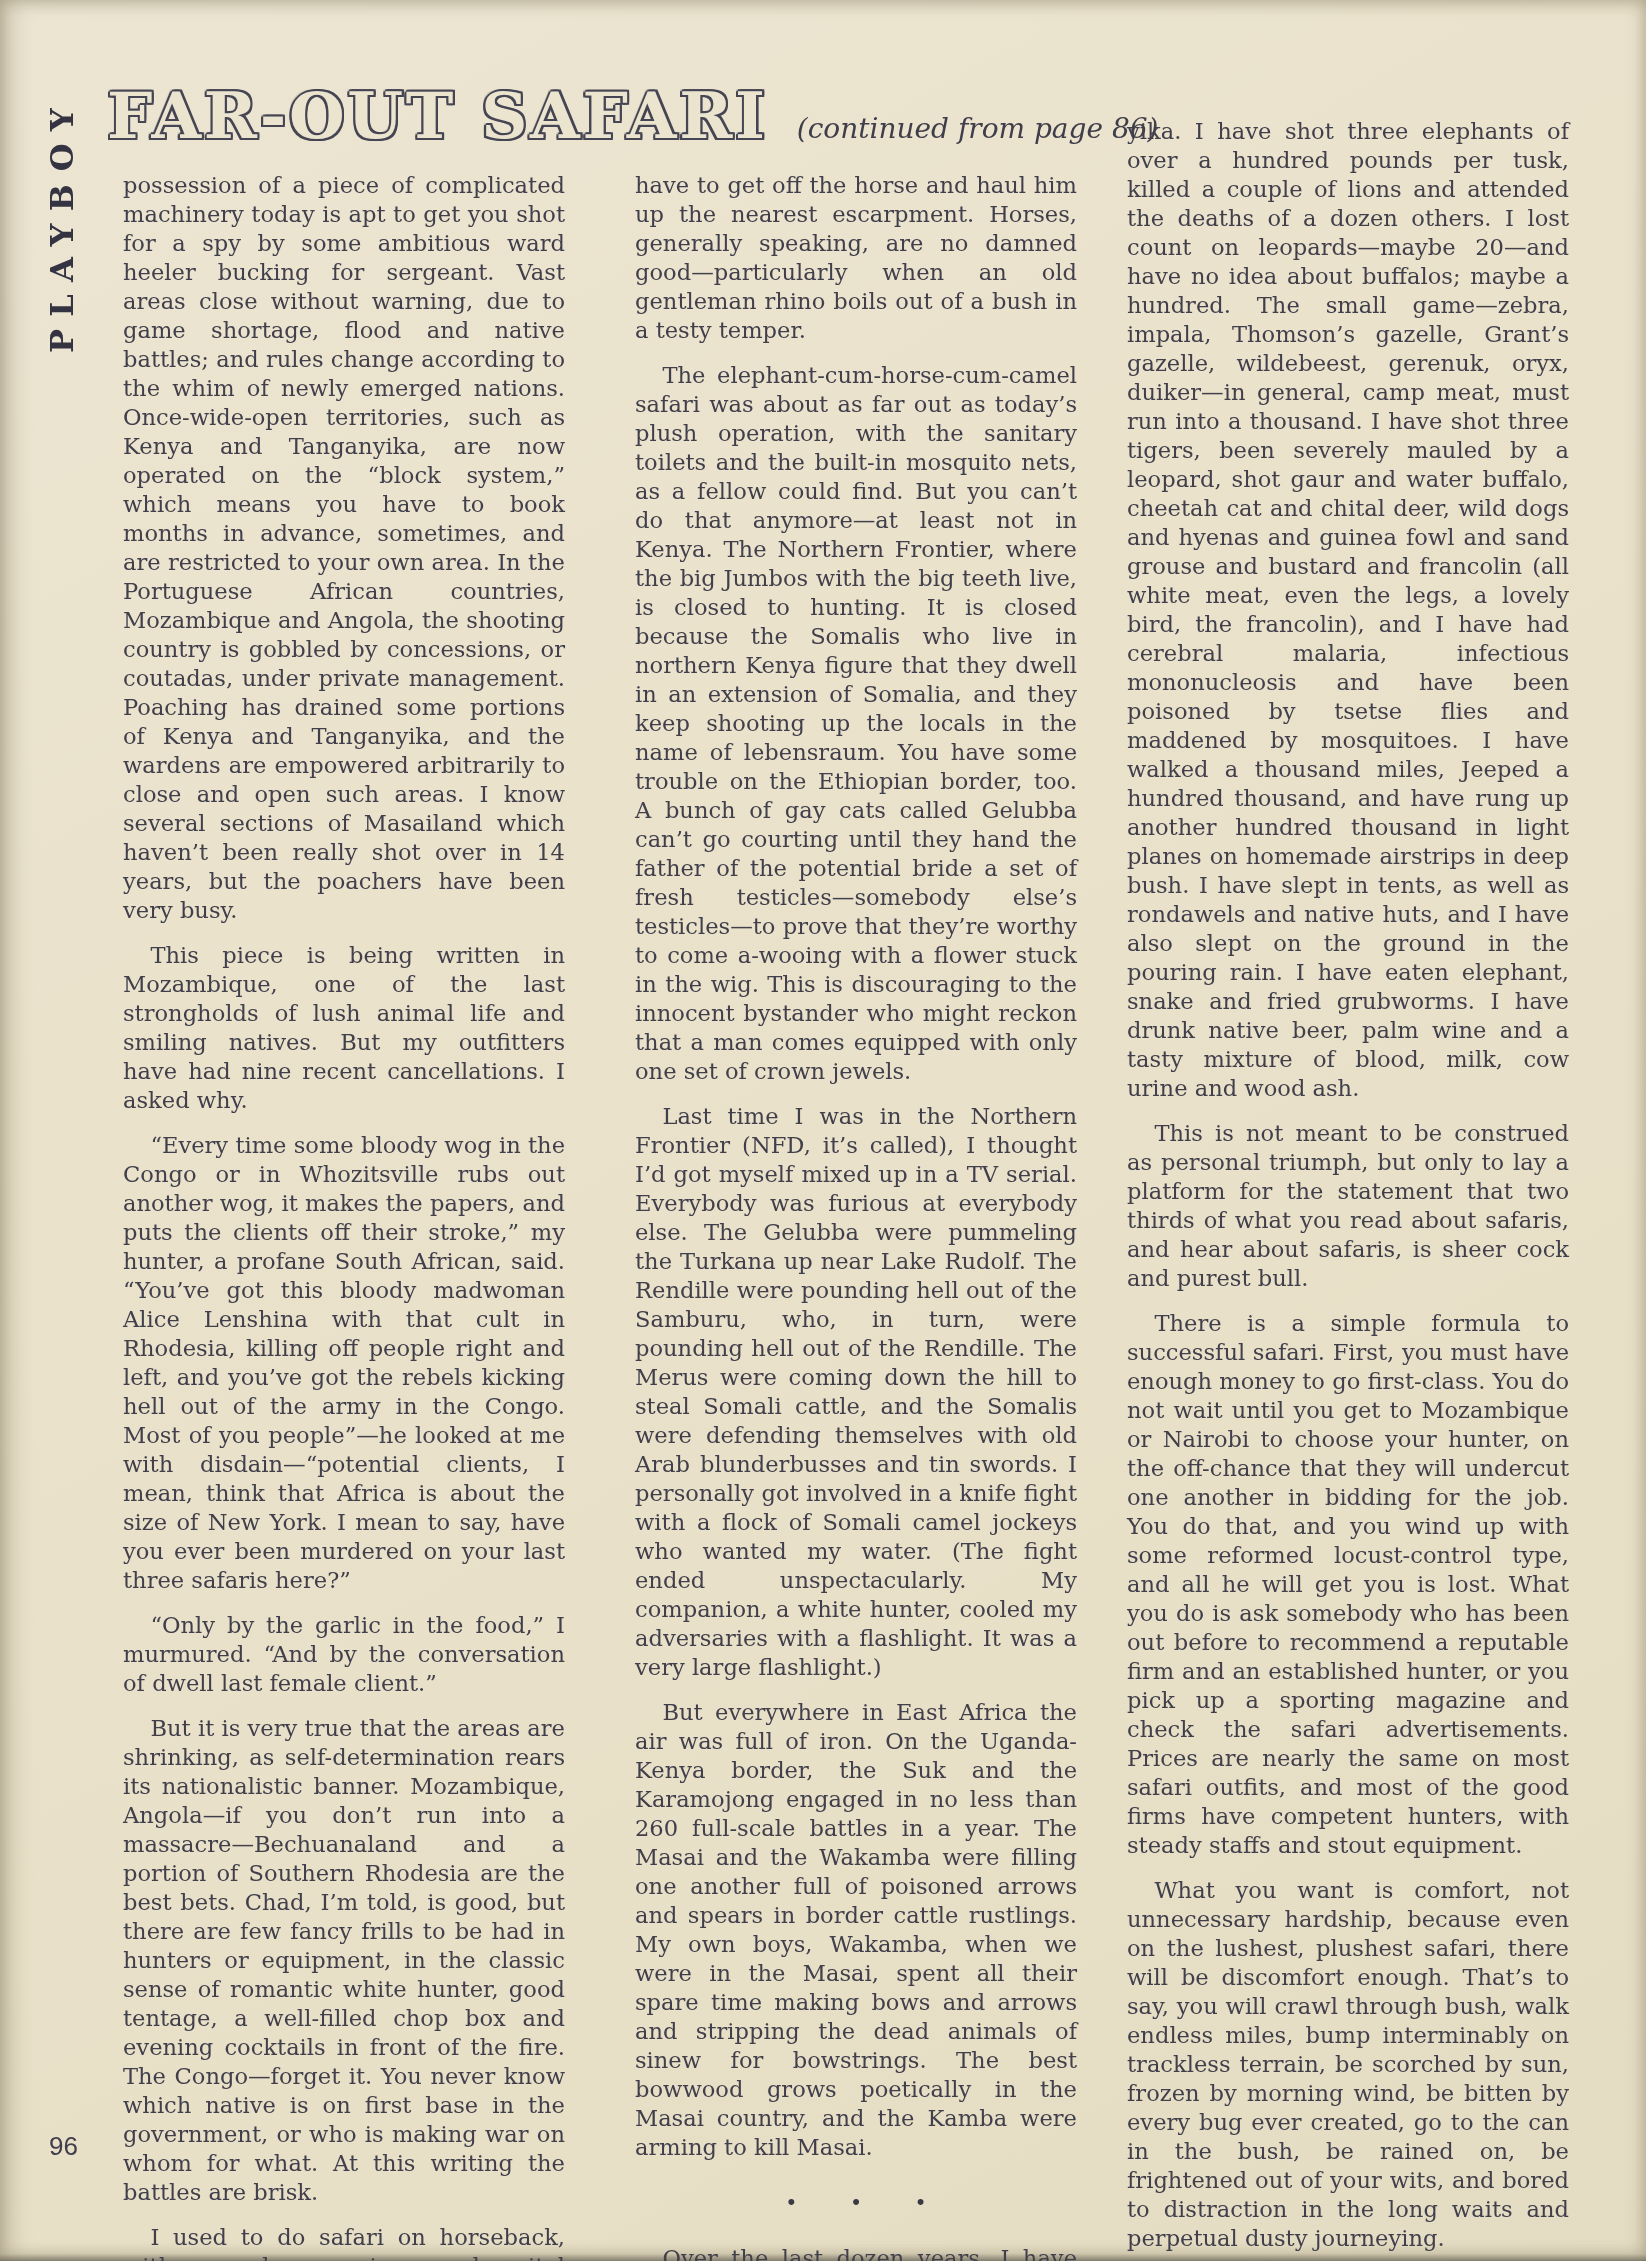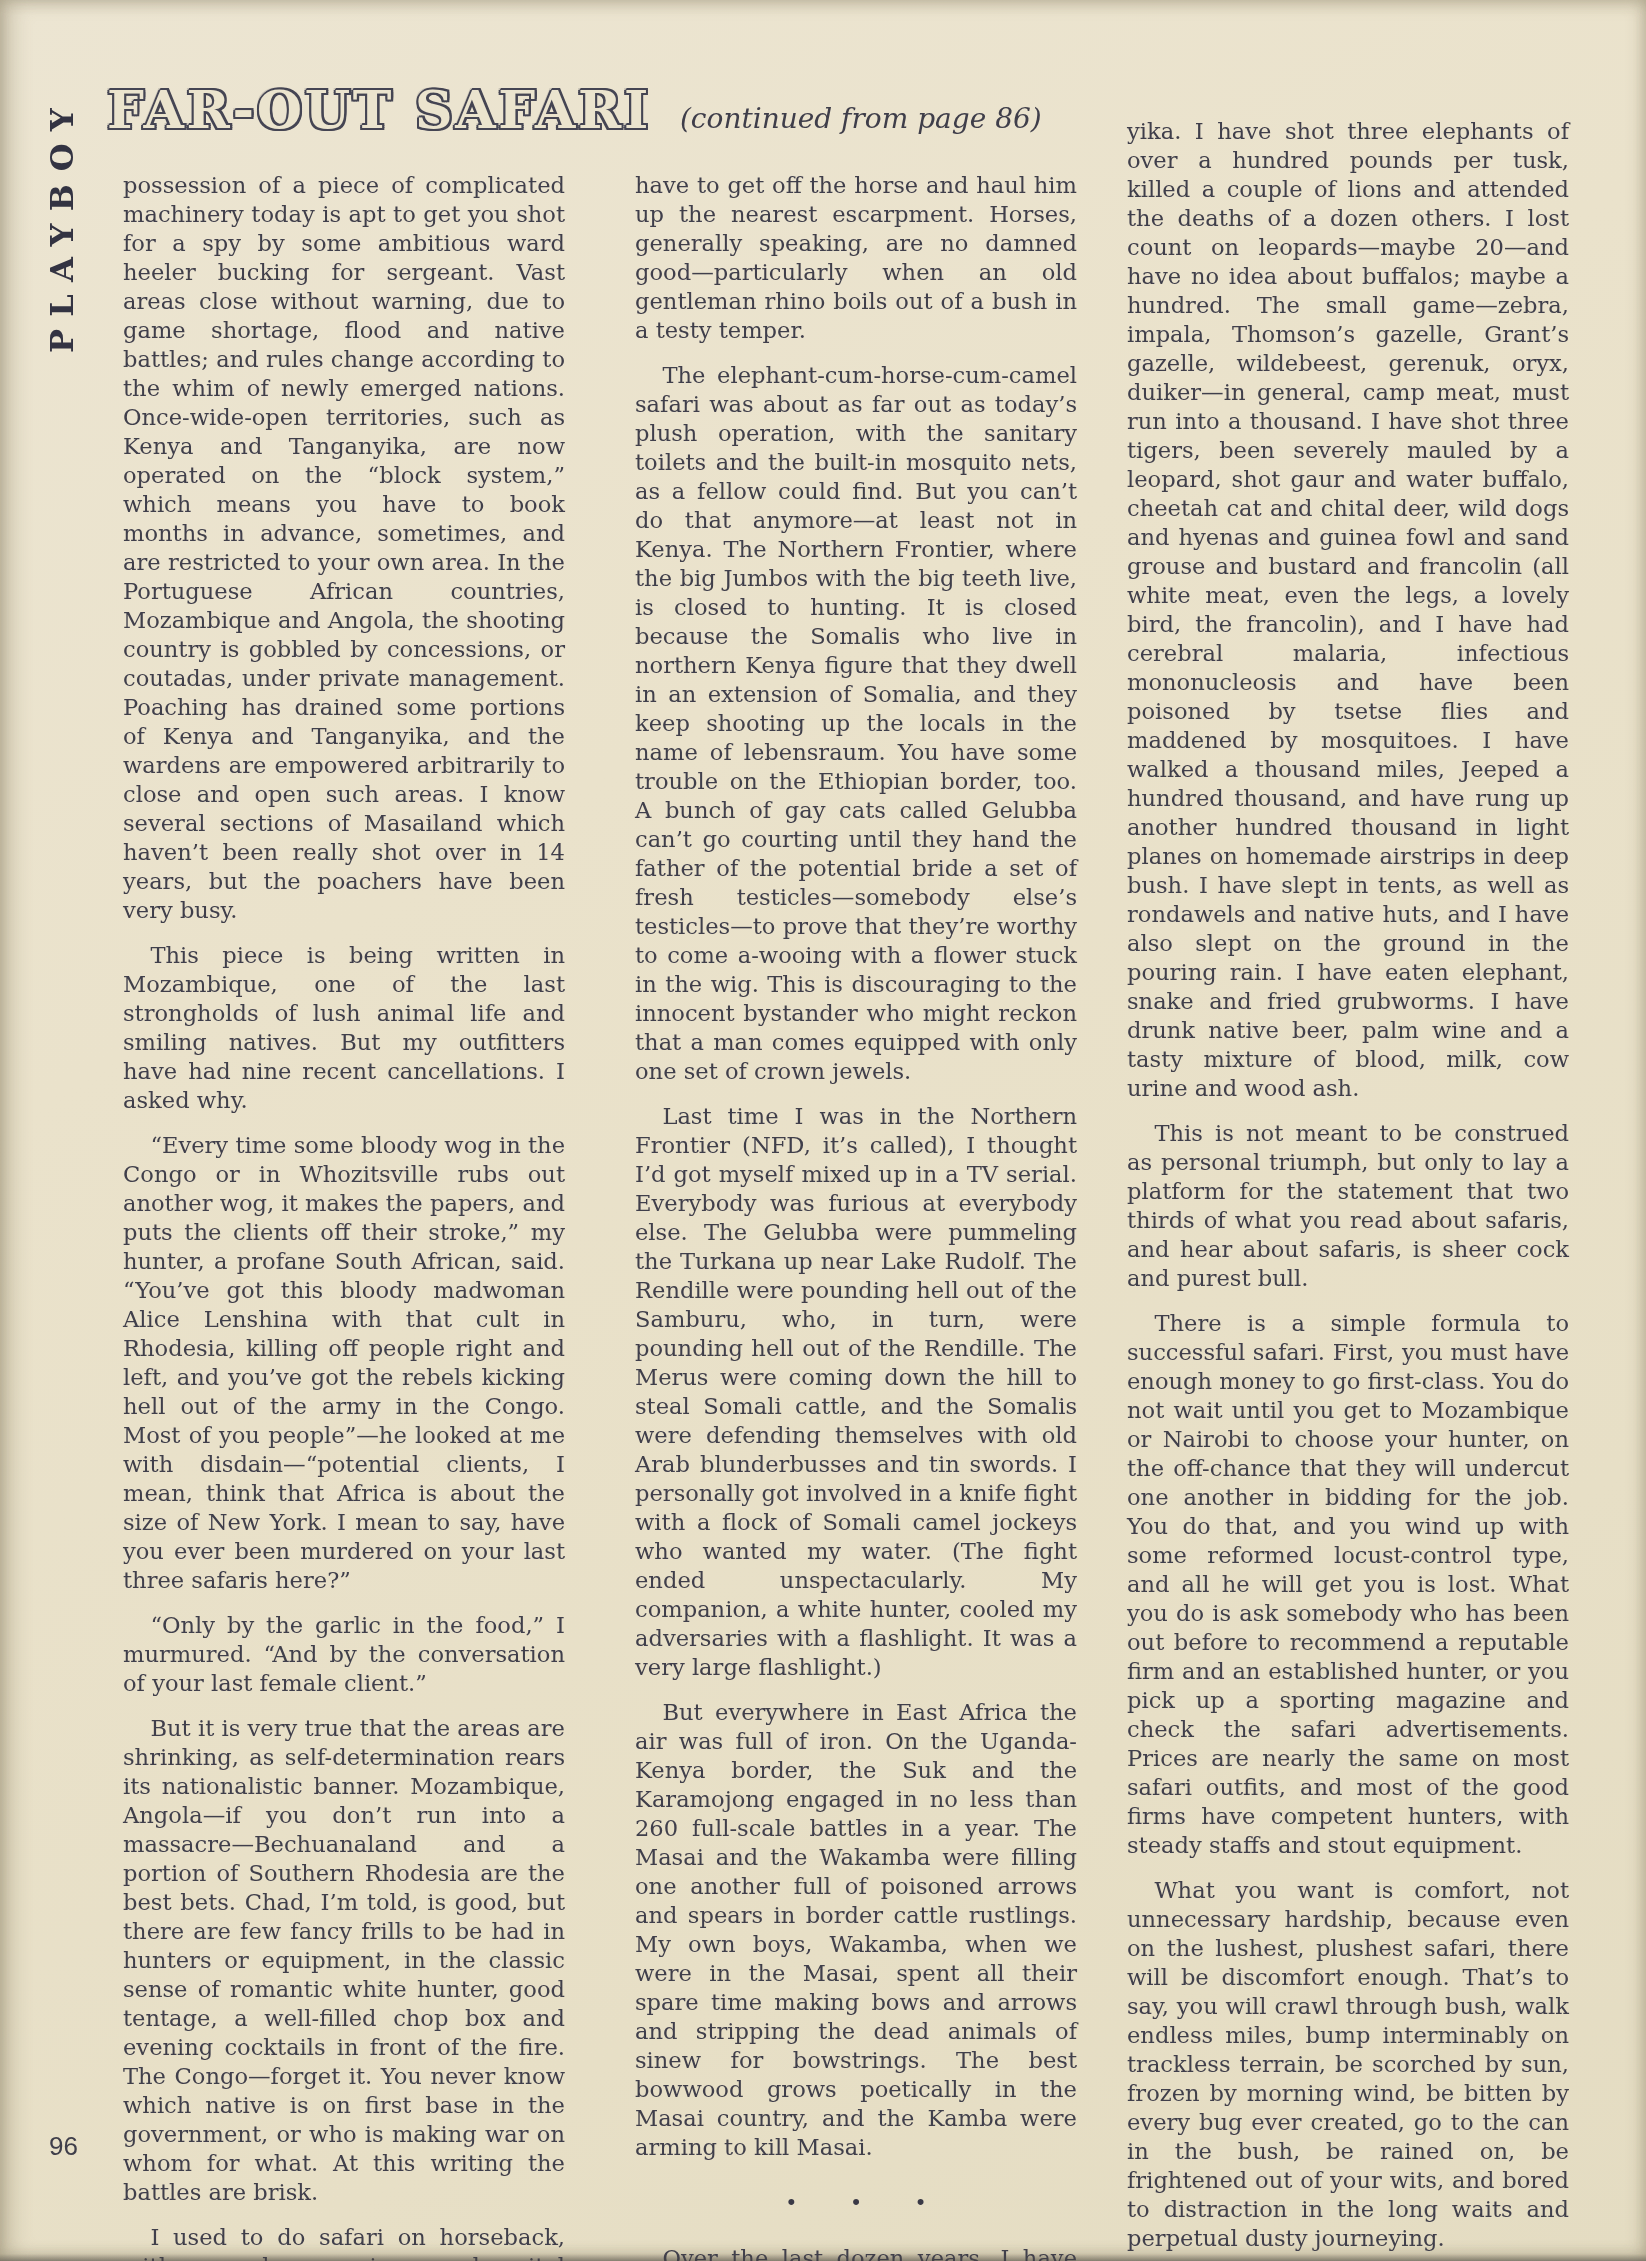--- a/index.html
+++ b/index.html
@@ -23,21 +23,21 @@
     writing-mode:vertical-rl;transform:rotate(180deg);
     font-family:"DejaVu Serif", serif;font-weight:bold;
     font-size:32px;letter-spacing:12.3px;color:#333342;
   }
   .title-row{
     position:absolute;left:107px;top:84px;width:987px;
     white-space:nowrap;
   }
   .title{
     font-family:"DejaVu Serif", serif;font-weight:bold;
-    font-size:52px;letter-spacing:2.7px;line-height:1;
+    font-size:64px;letter-spacing:2.7px;line-height:1;
     color:#ebe4ce;
     text-shadow:-2.1px -2.1px 0 #45455333, 2.1px -2.1px 0 #454553,
                 -2.1px 2.1px 0 #454553, 2.1px 2.1px 0 #454553,
                 -2.1px 0 0 #454553, 2.1px 0 0 #454553,
                 0 -2.1px 0 #454553, 0 2.1px 0 #454553,
                 -0.7px -0.7px 0 #454553, 0.7px 0.7px 0 #454553;
   }
   .continued-from{
     font-family:"DejaVu Serif", serif;font-style:italic;
     font-size:28px;color:#3f3e4a;margin-left:29px;
@@ -77,21 +77,21 @@
   <div class="spine">PLAYBOY</div>
 
   <div class="title-row">
     <span class="title">FAR-OUT SAFARI</span><span class="continued-from">(continued from page 86)</span>
   </div>
 
   <div class="col col1">
     <p>possession of a piece of complicated machinery today is apt to get you shot for a spy by some ambitious ward heeler bucking for sergeant. Vast areas close without warning, due to game shortage, flood and native battles; and rules change according to the whim of newly emerged nations. Once-wide-open territories, such as Kenya and Tanganyika, are now operated on the “block system,” which means you have to book months in advance, sometimes, and are restricted to your own area. In the Portuguese African countries, Mozambique and Angola, the shooting country is gobbled by concessions, or coutadas, under private management. Poaching has drained some portions of Kenya and Tanganyika, and the wardens are empowered arbitrarily to close and open such areas. I know several sections of Masailand which haven’t been really shot over in 14 years, but the poachers have been very busy.</p>
     <p class="indent">This piece is being written in Mozambique, one of the last strongholds of lush animal life and smiling natives. But my outfitters have had nine recent cancellations. I asked why.</p>
     <p class="indent">“Every time some bloody wog in the Congo or in Whozitsville rubs out another wog, it makes the papers, and puts the clients off their stroke,” my hunter, a profane South African, said. “You’ve got this bloody madwoman Alice Lenshina with that cult in Rhodesia, killing off people right and left, and you’ve got the rebels kicking hell out of the army in the Congo. Most of you people”—he looked at me with disdain—“potential clients, I mean, think that Africa is about the size of New York. I mean to say, have you ever been murdered on your last three safaris here?”</p>
-    <p class="indent">“Only by the garlic in the food,” I murmured. “And by the conversation of your last female client.”</p>
+    <p class="indent">“Only by the garlic in the food,” I murmured. “And by the conversation of dwell last female client.”</p>
     <p class="indent">But it is very true that the areas are shrinking, as self-determination rears its nationalistic banner. Mozambique, Angola—if you don’t run into a massacre—Bechuanaland and a portion of Southern Rhodesia are the best bets. Chad, I’m told, is good, but there are few fancy frills to be had in hunters or equipment, in the classic sense of romantic white hunter, good tentage, a well-filled chop box and evening cocktails in front of the fire. The Congo—forget it. You never know which native is on first base in the government, or who is making war on whom for what. At this writing the battles are brisk.</p>
     <p class="indent">I used to do safari on horseback, with camels carrying such vital supplies as water and booze to keep your system safe gaur harmful irritants. Hunting African elephants on horseback is a dicey business, at best, because once in a while you</p>
   </div>
 
   <div class="col col2">
     <p>have to get off the horse and haul him up the nearest escarpment. Horses, generally speaking, are no damned good—particularly when an old gentleman rhino boils out of a bush in a testy temper.</p>
     <p class="indent">The elephant-cum-horse-cum-camel safari was about as far out as today’s plush operation, with the sanitary toilets and the built-in mosquito nets, as a fellow could find. But you can’t do that anymore—at least not in Kenya. The Northern Frontier, where the big Jumbos with the big teeth live, is closed to hunting. It is closed because the Somalis who live in northern Kenya figure that they dwell in an extension of Somalia, and they keep shooting up the locals in the name of lebensraum. You have some trouble on the Ethiopian border, too. A bunch of gay cats called Gelubba can’t go courting until they hand the father of the potential bride a set of fresh testicles—somebody else’s testicles—to prove that they’re worthy to come a-wooing with a flower stuck in the wig. This is discouraging to the innocent bystander who might reckon that a man comes equipped with only one set of crown jewels.</p>
     <p class="indent">Last time I was in the Northern Frontier (NFD, it’s called), I thought I’d got myself mixed up in a TV serial. Everybody was furious at everybody else. The Gelubba were pummeling the Turkana up near Lake Rudolf. The Rendille were pounding hell out of the Samburu, who, in turn, were pounding hell out of the Rendille. The Merus were coming down the hill to steal Somali cattle, and the Somalis were defending themselves with old Arab blunderbusses and tin swords. I personally got involved in a knife fight with a flock of Somali camel jockeys who wanted my water. (The fight ended unspectacularly. My companion, a white hunter, cooled my adversaries with a flashlight. It was a very large flashlight.)</p>
     <p class="indent">But everywhere in East Africa the air was full of iron. On the Uganda-Kenya border, the Suk and the Karamojong engaged in no less than 260 full-scale battles in a year. The Masai and the Wakamba were filling one another full of poisoned arrows and spears in border cattle rustlings. My own boys, Wakamba, when we were in the Masai, spent all their spare time making bows and arrows and stripping the dead animals of sinew for bowstrings. The best bowwood grows poetically in the Masai country, and the Kamba were arming to kill Masai.</p>
     <div class="sep">• • •</div>

